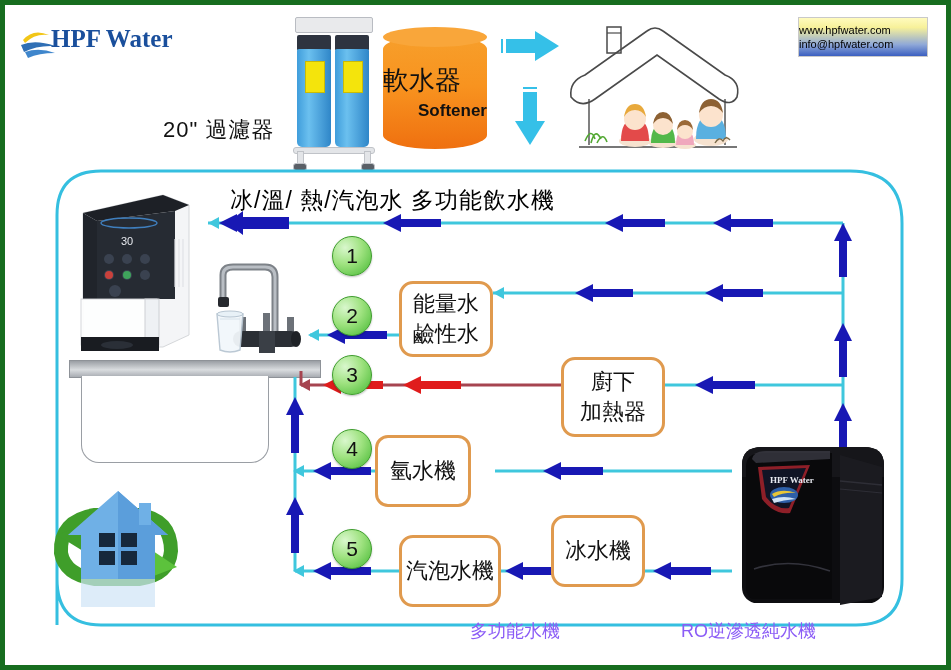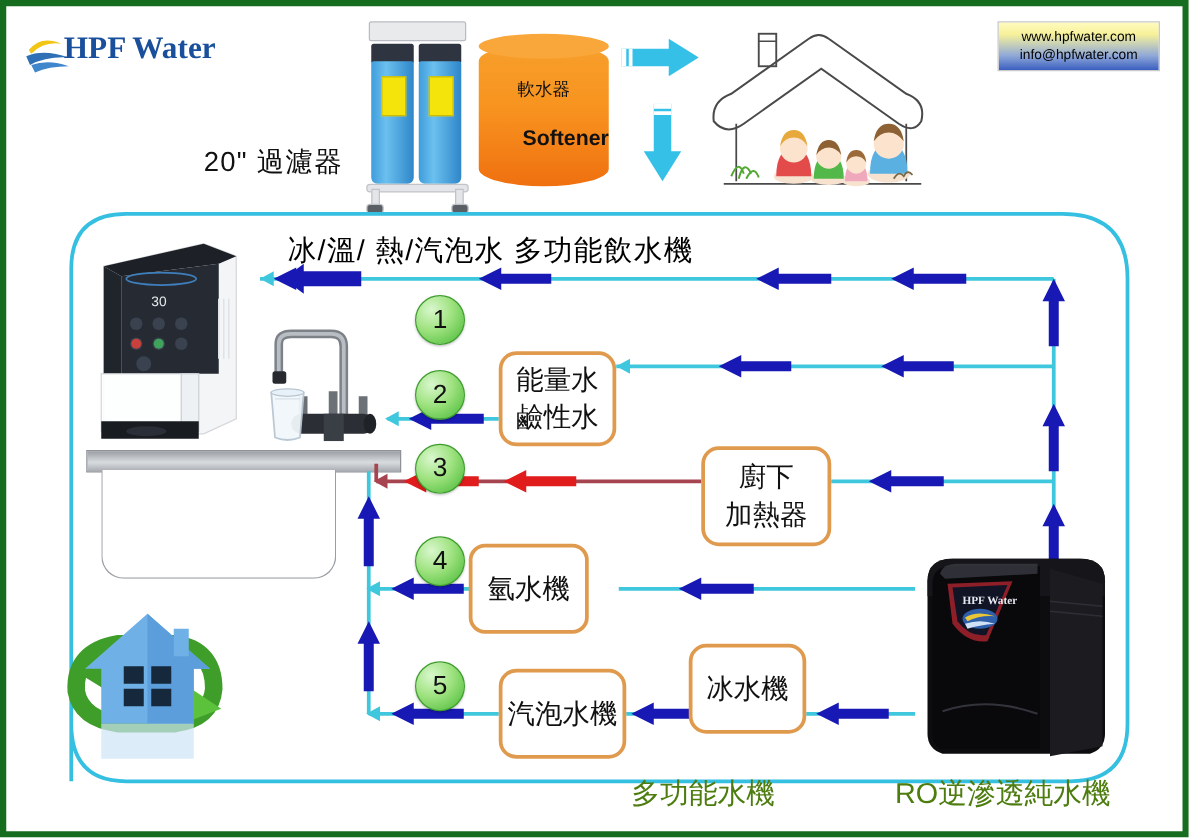--- a/index.html
+++ b/index.html
@@ -8,41 +8,41 @@
          box-sizing:border-box;border:5px solid #176d1f;padding-left:20px;}
   .abs{position:absolute;}
 
   
   #logo{left:14px;top:22px;width:180px;height:40px;}
   #logo-text{left:46px;top:20px;font:bold 25px "Liberation Serif",serif;color:#1a4f9c;letter-spacing:0px;}
 
   
   #contact{right:18px;top:12px;width:128px;height:38px;
       background:linear-gradient(180deg,#fffbbe 0%,#f7f19a 25%,#8fa8d8 70%,#3b5fc0 100%);
-      border:1px solid #c9c9c9;display:flex;flex-direction:column;align-items:center;
+      border:1px solid #c9c9c9;display:flex;flex-direction:column;align-items:flex-start;
       justify-content:center;margin-left:36px;}
   #contact div{font-size:11px;color:#000;line-height:14px;}
 
   
   #filter{left:282px;top:12px;width:92px;height:152px;}
   .fh-frame{position:absolute;left:8px;top:0;width:76px;height:14px;background:#e9eaec;border:1px solid #b9bcc2;border-radius:2px;}
   .fh-cap{position:absolute;top:18px;width:34px;height:16px;background:#2e3440;border-radius:2px;}
   .fh-body{position:absolute;top:32px;width:34px;height:98px;
       background:linear-gradient(90deg,#3f9ddb 0%,#6bc0ef 35%,#2f86c8 100%);border-radius:2px 2px 5px 5px;}
   .fh-label{position:absolute;width:18px;height:30px;background:#f4e40c;border:1px solid #c9bb06;}
   .fh-leg{position:absolute;background:#e3e5e8;border:1px solid #c0c3c8;}
   #filter-label{left:158px;top:110px;font-size:22px;color:#111;letter-spacing:1px;}
 
   
   #soft{left:378px;top:22px;width:104px;height:130px;}
   #soft-body{position:absolute;left:0;top:8px;width:104px;height:114px;border-radius:50%/14px;
       background:linear-gradient(180deg,#f79f2b 0%,#f8931f 45%,#ef7010 100%);}
   #soft-top{position:absolute;left:0;top:0;width:104px;height:20px;border-radius:50%;
       background:#f9a63a;}
-  #soft-cn{position:absolute;left:0;top:36px;width:104px;text-align:center;font-size:14px;color:#111;}
+  #soft-cn{position:absolute;left:0;top:36px;width:104px;text-align:left;font-size:26px;color:#111;}
   #soft-en{position:absolute;left:0;top:74px;width:104px;text-align:right;font-size:17px;color:#111;font-weight:bold;}
 
   
   .cyan-arrow-right{left:492px;top:26px;width:62px;height:30px;}
   .cyan-arrow-down{left:510px;top:78px;width:30px;height:62px;}
 
   
   #house{left:560px;top:14px;width:185px;height:140px;}
 
   
@@ -69,21 +69,21 @@
 
   
   .obox{border:3px solid #e09a4e;border-radius:14px;background:#fff;
       display:flex;flex-direction:column;align-items:center;justify-content:center;
       font-size:22px;color:#111;line-height:30px;box-sizing:border-box;}
 
   
   #ro{left:727px;top:432px;width:172px;height:178px;}
 
   
-  .caption{color:#4d7c0f;font-size:23px;margin-left:35px;}
+  .caption{color:#8b5cf6;font-size:18px;}
   #cap-multi{left:465px;top:614px;}
   #cap-ro{left:676px;top:614px;}
   #top-title{left:225px;top:180px;font-size:23px;color:#000000;letter-spacing:1px;}
 </style>
 </head>
 <body>
 
 <div id="stage">
 
   <div class="abs" id="logo">

